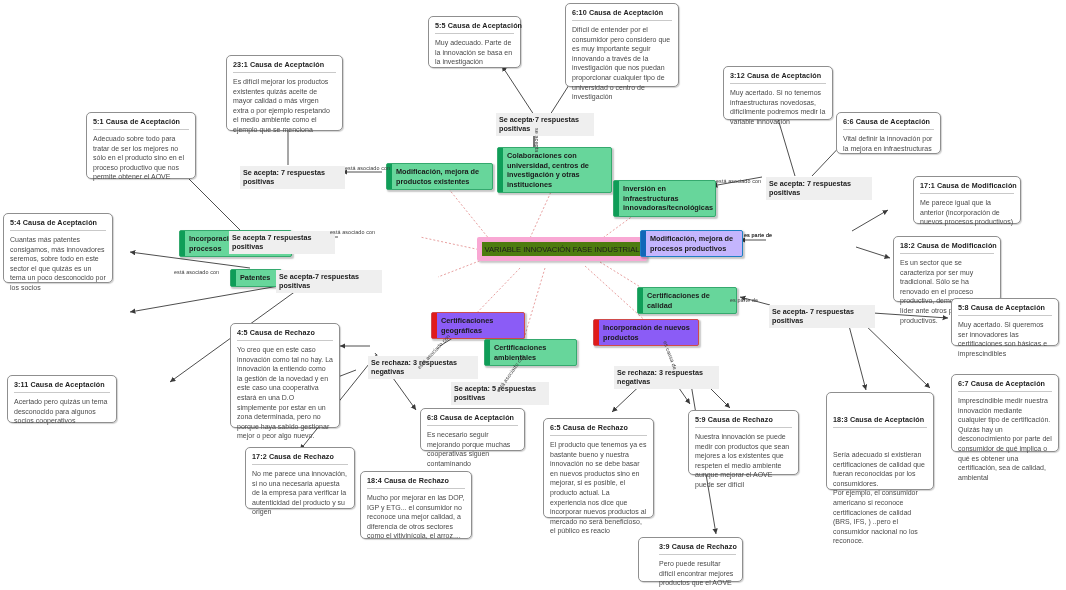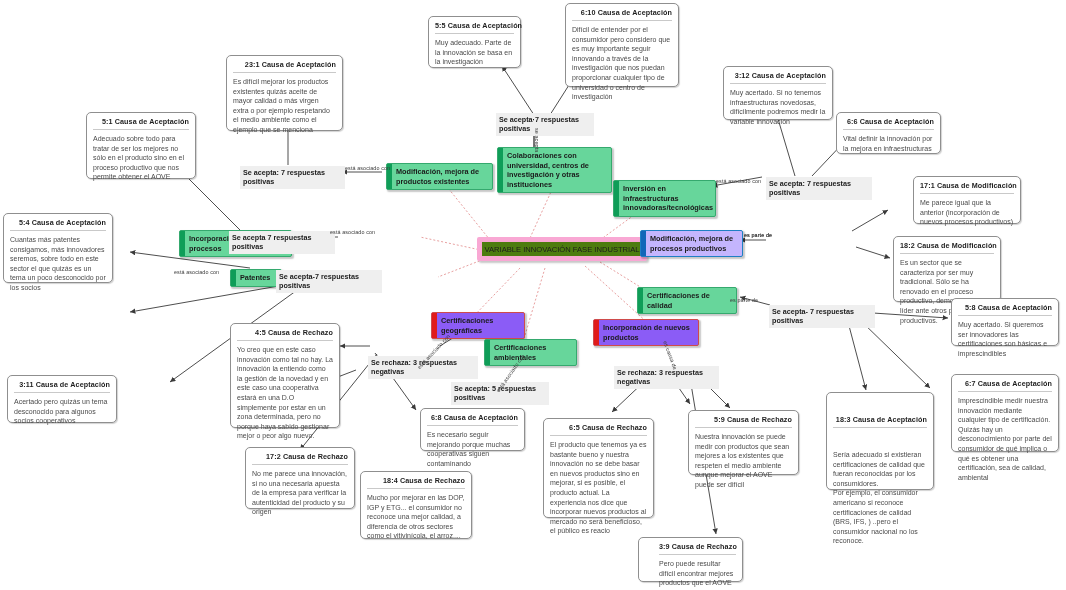--- a/index.html
+++ b/index.html
@@ -15,21 +15,20 @@
   .card{
     position:absolute;box-sizing:border-box;
     background:#ffffff;border:1px solid #8f8f8f;border-radius:5px;
     box-shadow:1px 1px 1px rgba(0,0,0,.18);
     padding:4px 6px 6px 6px;
   }
   .card .ttl{
     font-size:7.2px;font-weight:bold;color:#1d1d1d;letter-spacing:.1px;
     padding-bottom:3px;border-bottom:1px solid #c9c9c9;margin-bottom:4px;
     white-space:nowrap;
-    text-align:right;
   }
   .card .bd{
     font-size:7px;line-height:9.6px;color:#4a4a4a;
   }
 
   
   .node{
     position:absolute;box-sizing:border-box;
     font-size:7.3px;line-height:9.6px;font-weight:bold;
     padding:3px 5px 3px 9px;border-radius:2px;

